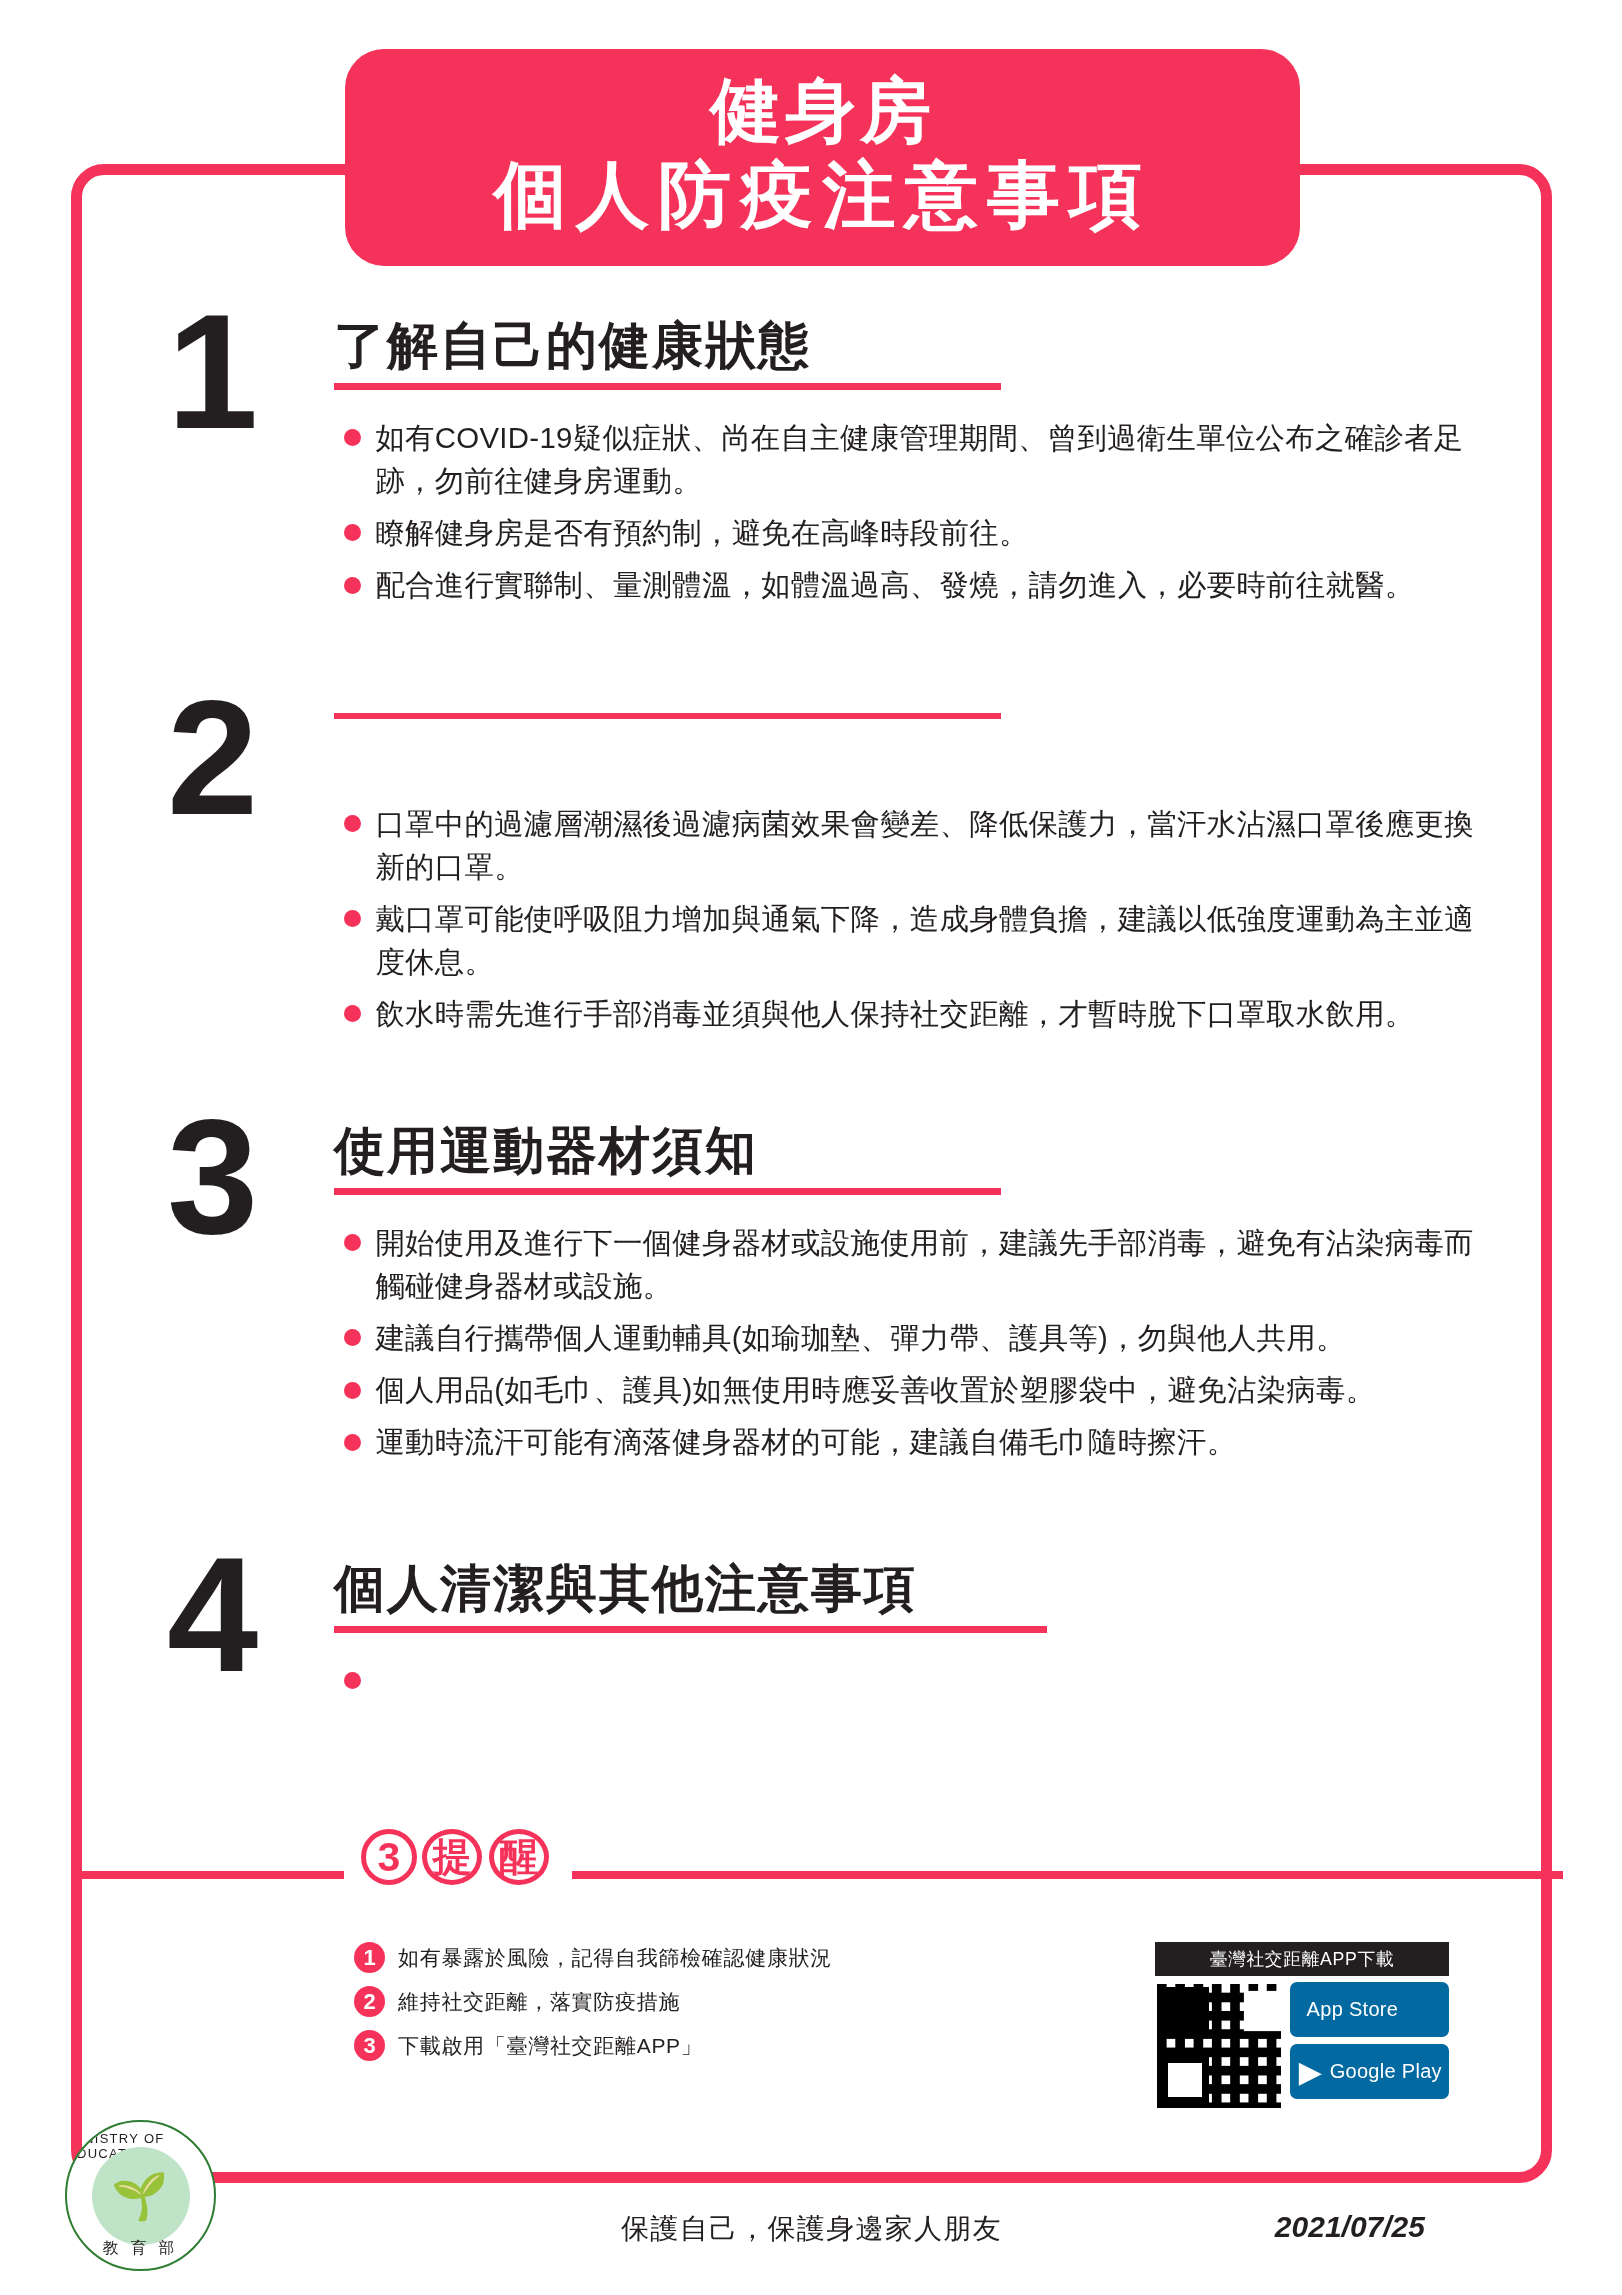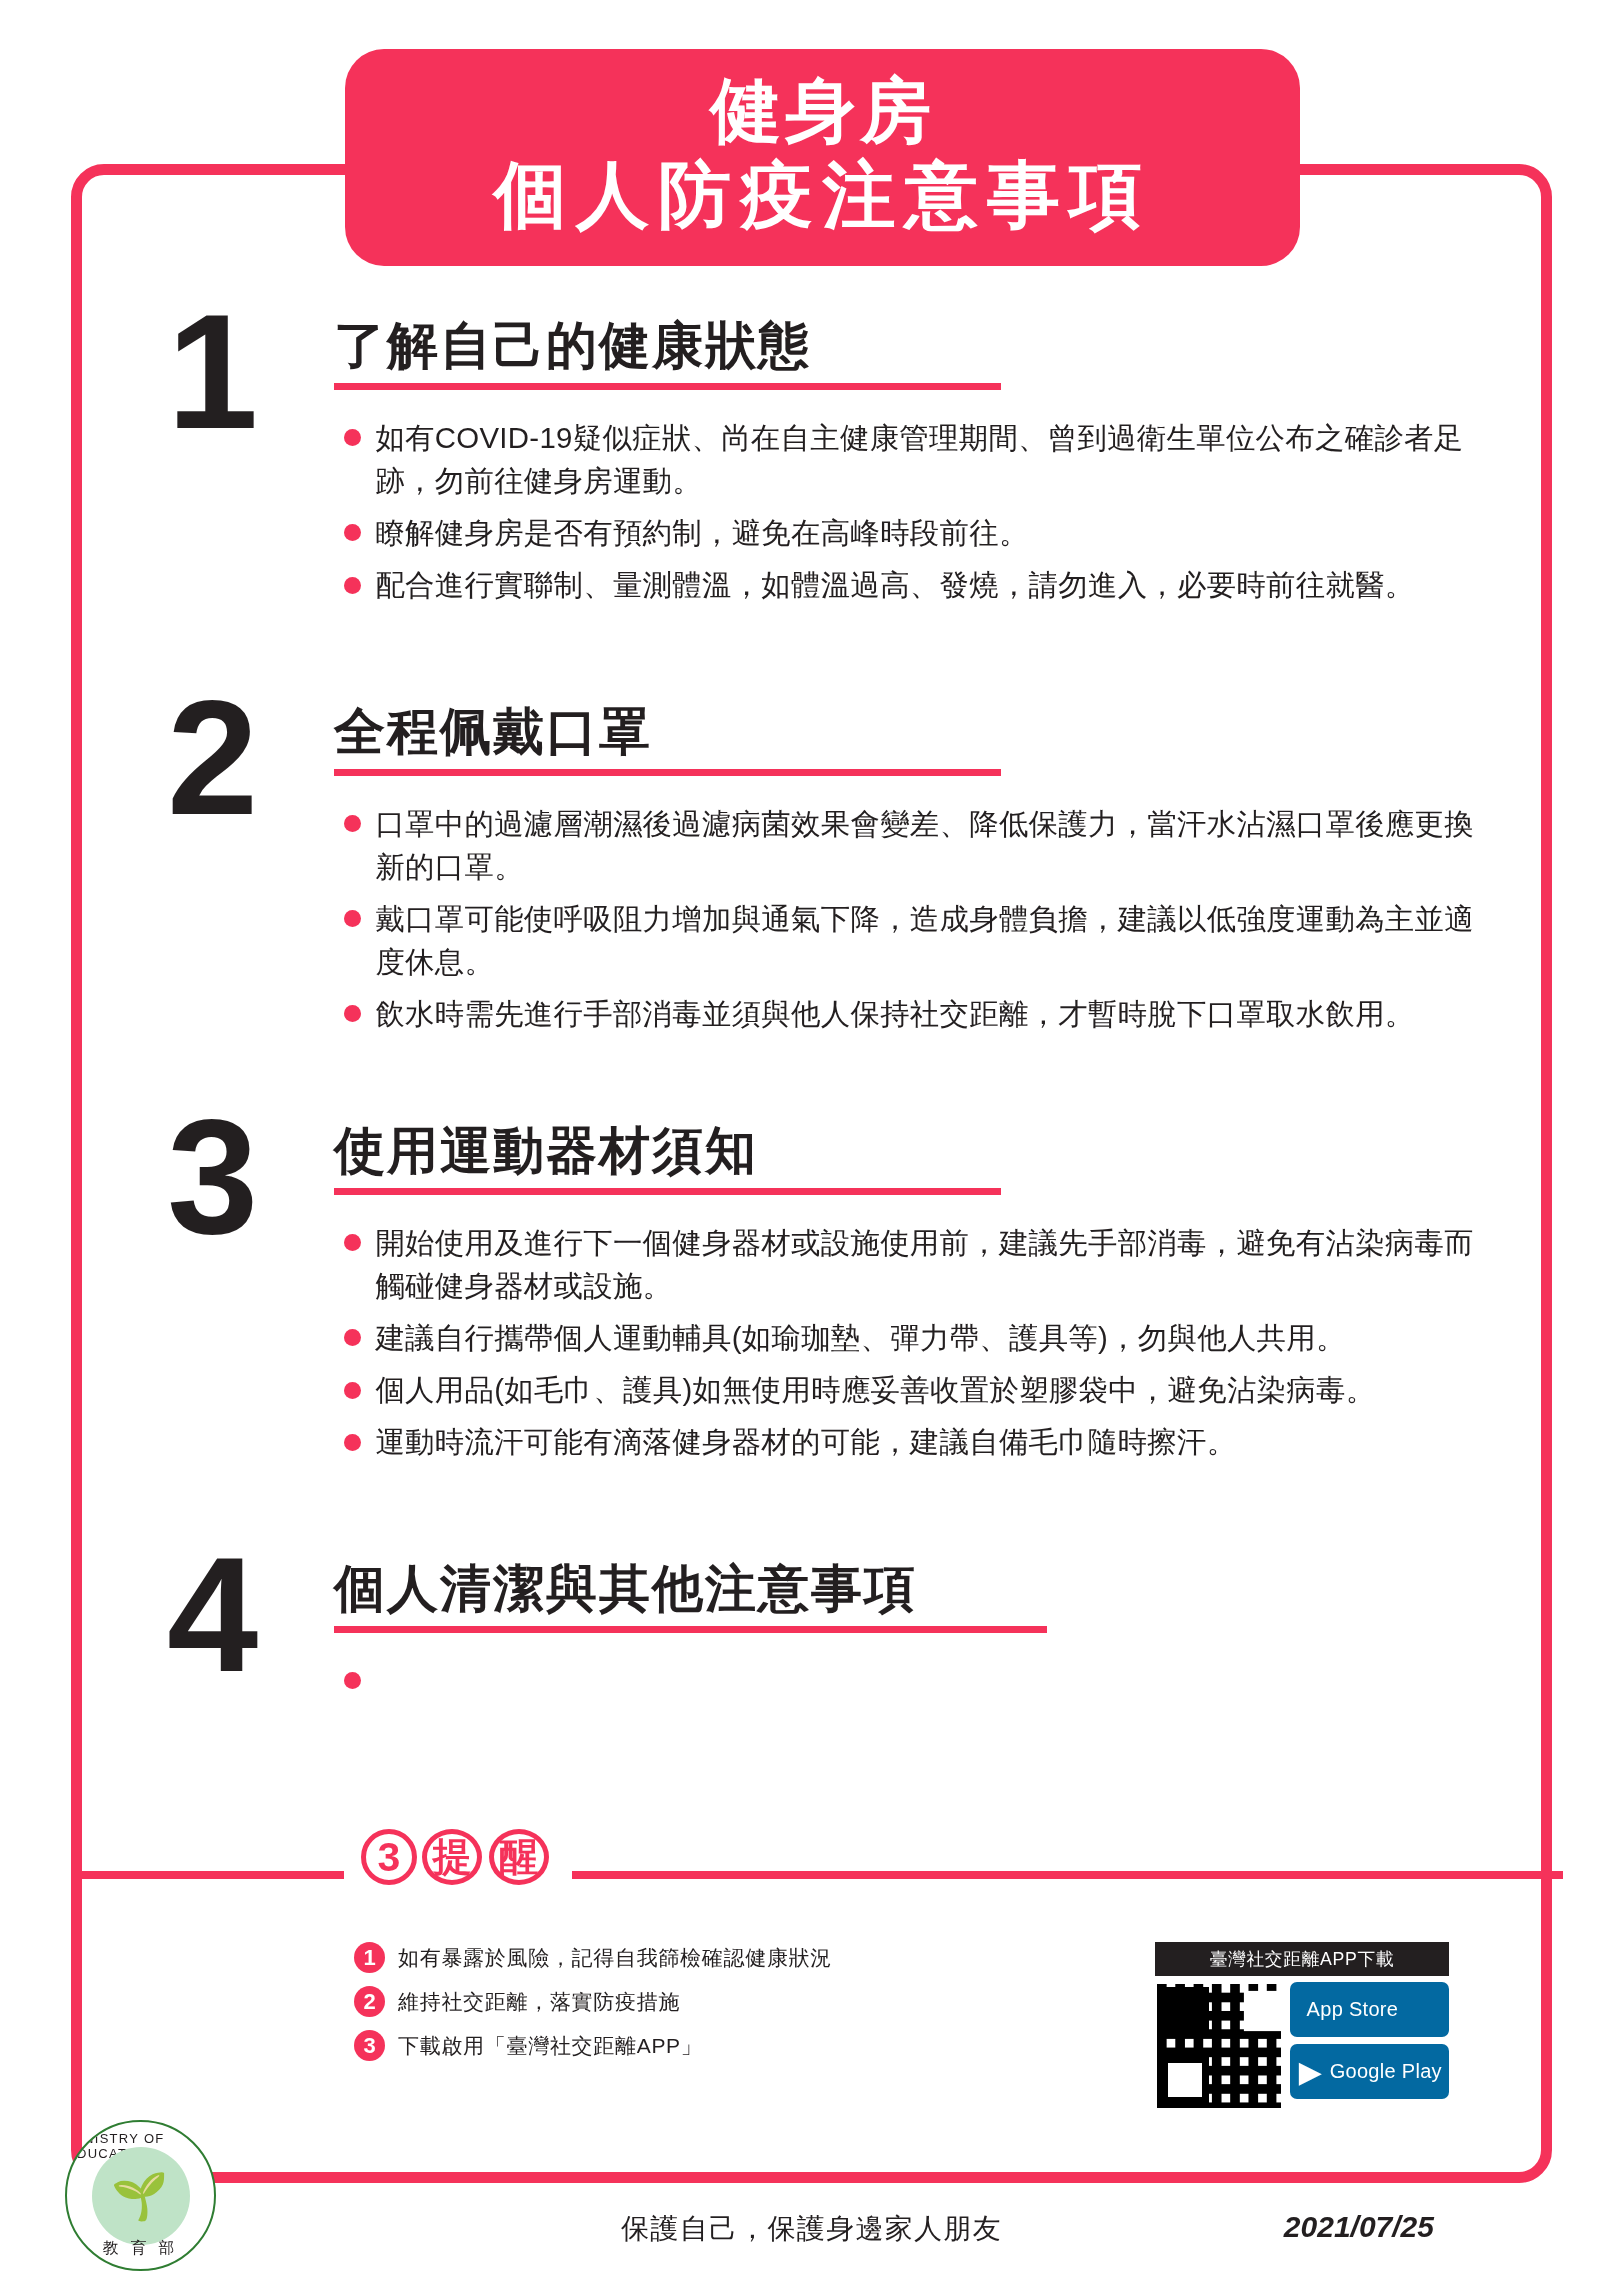--- a/index.html
+++ b/index.html
@@ -308,21 +308,21 @@
     left: 0;
     top: 2210px;
     width: 1623px;
     text-align: center;
     font-size: 28px;
     color: #231f20;
     letter-spacing: 1.3px;
   }
   .footer-date {
     position: absolute;
-    right: 91px;
+    right: 100px;
     top: 2210px;
     font-size: 30px;
     font-weight: bold;
     font-style: italic;
     color: #231f20;
   }
 </style>
 </head>
 <body>
 
@@ -353,21 +353,20 @@
         <div class="bullet">
           <div class="dot"></div>
           <div class="btxt">配合進行實聯制、量測體溫，如體溫過高、發燒，請勿進入，必要時前往就醫。</div>
         </div>
       </div>
     </div>
 
     <div class="section" style="top:517px;">
       <div class="sec-num">2</div>
       <div class="sec-head" style="width:667px;">
-        <div class="sec-title">全程佩戴口罩</div>
         <div class="sec-rule"></div>
       </div>
       <div class="bullets" style="top:111px;">
         <div class="bullet">
           <div class="dot"></div>
           <div class="btxt">口罩中的過濾層潮濕後過濾病菌效果會變差、降低保護力，當汗水沾濕口罩後應更換新的口罩。</div>
         </div>
         <div class="bullet">
           <div class="dot"></div>
           <div class="btxt">戴口罩可能使呼吸阻力增加與通氣下降，造成身體負擔，建議以低強度運動為主並適度休息。</div>

